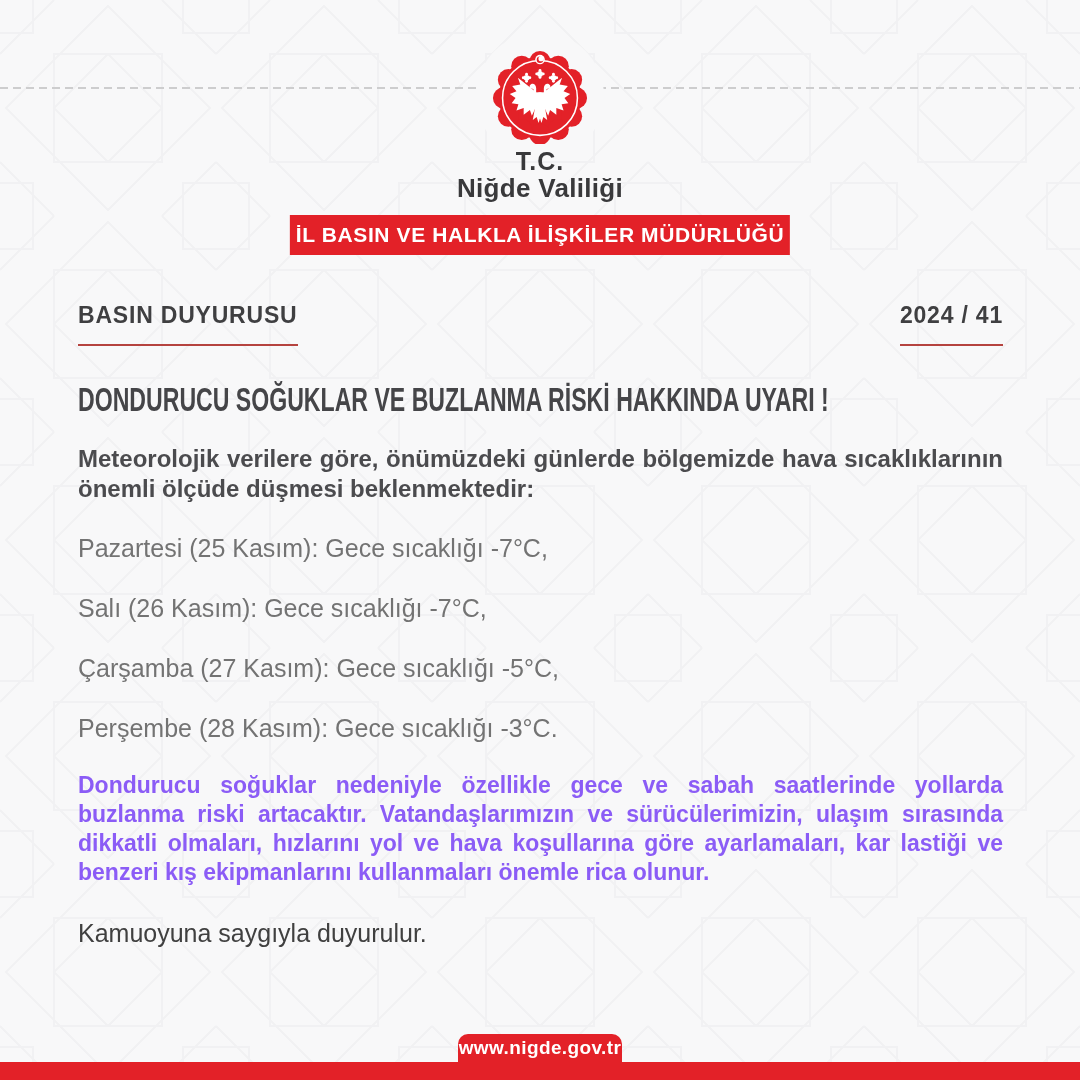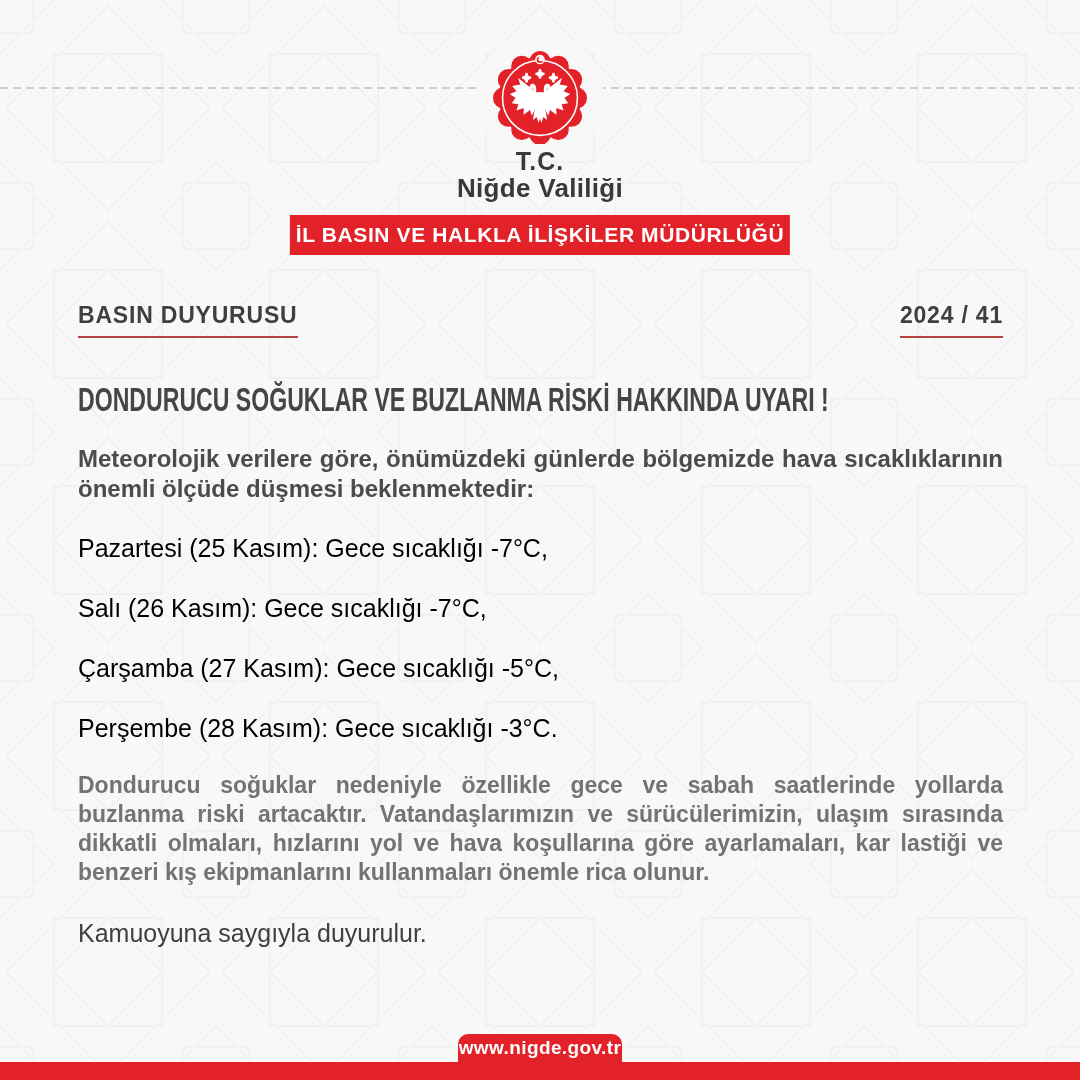--- a/index.html
+++ b/index.html
@@ -29,37 +29,37 @@
     min-width:497px; height:40px; box-sizing:border-box; padding:0 6px;
     background:#e32128; color:#ffffff; font-weight:bold; font-size:21px; letter-spacing:.6px;
     display:flex; align-items:center; justify-content:center; z-index:3; white-space:nowrap;
   }
   .meta {
     position:absolute; top:302px; left:78px; right:77px; z-index:3;
     display:flex; justify-content:space-between; align-items:flex-start;
   }
   .meta .label {
     font-weight:bold; font-size:23px; letter-spacing:.8px; color:#3f3f41;
-    padding-bottom:7px; border-bottom:2px solid #b5433f;
+    padding-bottom:15px; border-bottom:2px solid #b5433f;
   }
   .title {
     position:absolute; top:381px; left:78px; z-index:3;
     font-weight:bold; font-size:33px; color:#454548; white-space:nowrap;
     transform:scaleX(.70); transform-origin:left center;
   }
   .intro {
     position:absolute; top:444px; left:78px; width:925px; z-index:3;
     font-weight:bold; font-size:24px; line-height:30px; color:#4b4b4e; text-align:justify;
   }
   .forecast { position:absolute; top:533px; left:78px; width:925px; z-index:3;
-    color:#000000; font-size:25px; }
+    color:#737373; font-size:25px; }
   .forecast p { margin:0 0 30px 0; line-height:30px; }
   .warning {
     position:absolute; top:771px; left:78px; width:925px; z-index:3;
-    font-weight:bold; font-size:23px; line-height:29px; color:#737373; text-align:justify;
+    font-weight:bold; font-size:23px; line-height:29px; color:#8b5cf6; text-align:justify;
   }
   .closing { position:absolute; top:919px; left:78px; z-index:3; font-size:25px; color:#404040; }
   .footer-tab {
     position:absolute; bottom:18px; left:50%; transform:translateX(-50%);
     width:164px; height:28px; background:#e32128; border-radius:10px 10px 0 0;
     display:flex; align-items:center; justify-content:center;
     color:#fff; font-weight:bold; font-size:19px; letter-spacing:.4px; z-index:3; cursor:pointer;
   }
   .footer-bar { position:absolute; bottom:0; left:0; width:100%; height:18px; background:#e32128; z-index:3; }
 </style>

